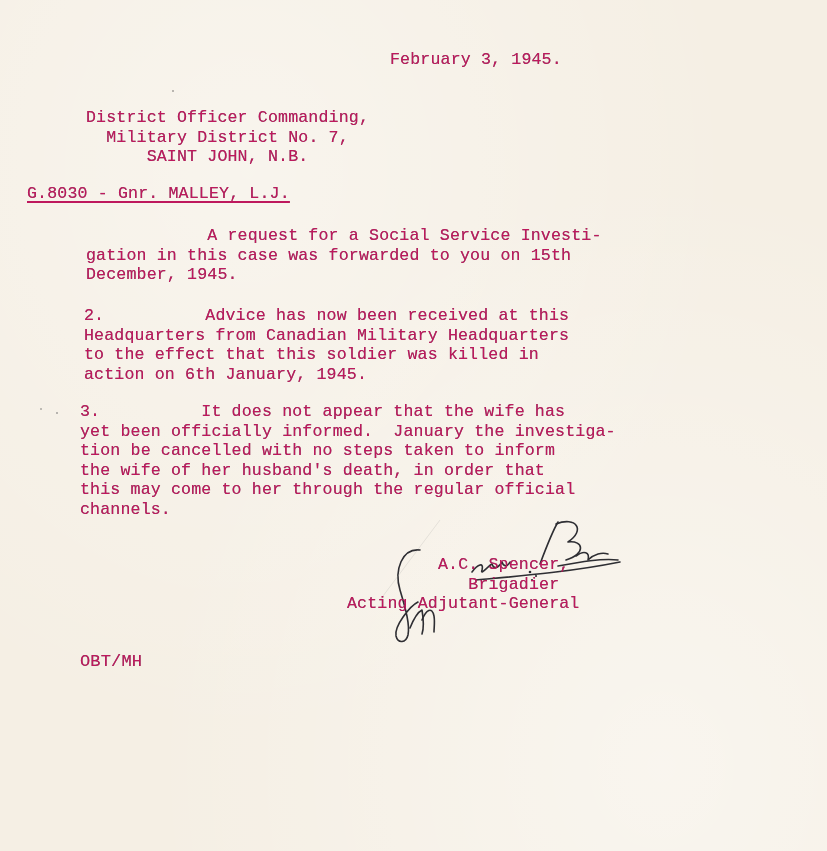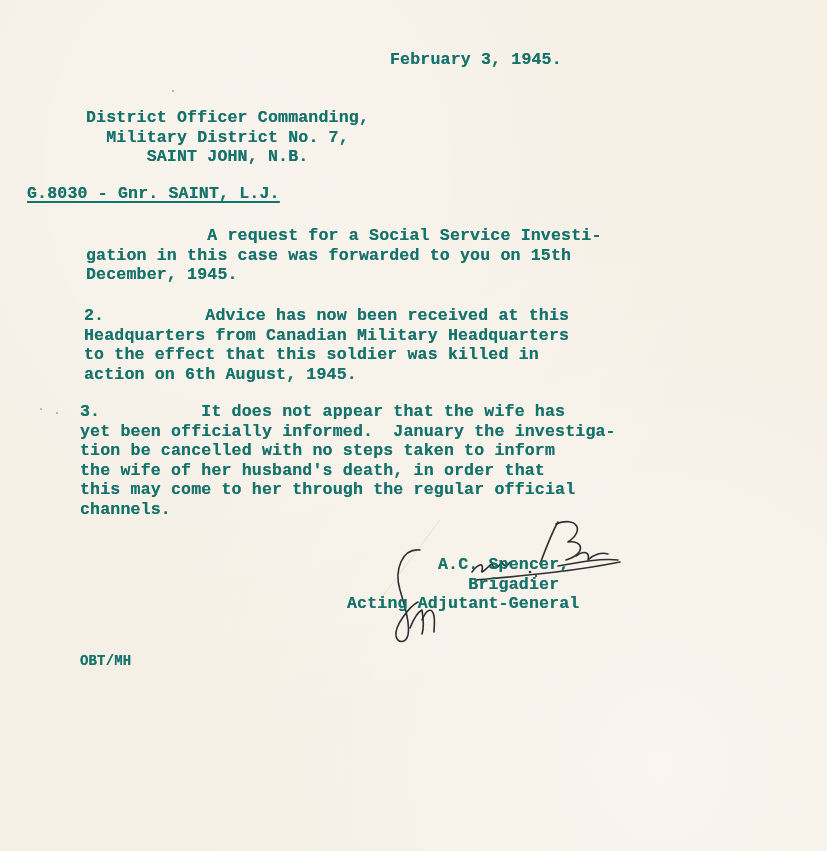--- a/index.html
+++ b/index.html
@@ -21,38 +21,38 @@
     background:
       radial-gradient(ellipse at 30% 20%, rgba(255,255,255,0.35), rgba(255,255,255,0) 60%),
       radial-gradient(ellipse at 80% 90%, rgba(255,255,255,0.4), rgba(255,255,255,0) 55%),
       #f5efe4;
   }
   .t {
     position: absolute;
     white-space: pre;
     font-size: 16.6px;
     line-height: 19.6px;
-    font-weight: bold;
+    font-weight: normal;
     letter-spacing: 0.15px;
-    color: #0f766e;
+    color: #be185d;
     text-shadow: 0 0 0.6px rgba(40,40,45,0.6);
   }
   .date { left: 390px; top: 50px; }
   .addr { left: 86px; top: 108px; text-align: center; }
   .ref {
     left: 27px; top: 184px;
     text-decoration: underline;
     text-decoration-thickness: 1.6px;
     text-underline-offset: 3px;
   }
   .p1 { left: 86px; top: 226px; }
   .p2 { left: 84px; top: 306px; }
   .p3 { left: 80px; top: 402px; }
   .sig-block { left: 347px; top: 555px; }
-  .initials { left: 80px; top: 652px; font-size: 14px; }
+  .initials { left: 80px; top: 652px; font-size: 17px; }
   .signature {
     position: absolute;
     left: 380px;
     top: 510px;
     width: 260px;
     height: 140px;
     pointer-events: none;
   }
   .speck {
     position: absolute;
@@ -65,29 +65,29 @@
 <body>
 
 <div class="paper"></div>
 
 <div class="t date">February 3, 1945.</div>
 
 <div class="t addr"><span>District Officer Commanding,</span>
 <span>Military District No. 7,</span>
 <span>SAINT JOHN, N.B.</span></div>
 
-<div class="t ref">G.8030 - Gnr. SAINT, L.J.</div>
+<div class="t ref">G.8030 - Gnr. MALLEY, L.J.</div>
 
 <div class="t p1">            A request for a Social Service Investi-
 gation in this case was forwarded to you on 15th
 December, 1945.</div>
 <div class="t p2">2.          Advice has now been received at this
 Headquarters from Canadian Military Headquarters
 to the effect that this soldier was killed in
-action on 6th August, 1945.</div>
+action on 6th January, 1945.</div>
 <div class="t p3">3.          It does not appear that the wife has
 yet been officially informed.  January the investiga-
 tion be cancelled with no steps taken to inform
 the wife of her husband's death, in order that
 this may come to her through the regular official
 channels.</div>
 
 <svg class="signature" viewBox="0 0 260 140" xmlns="http://www.w3.org/2000/svg">
   <g fill="none" stroke="#2e2e33" stroke-width="1.6" stroke-linecap="round" stroke-linejoin="round">
 

